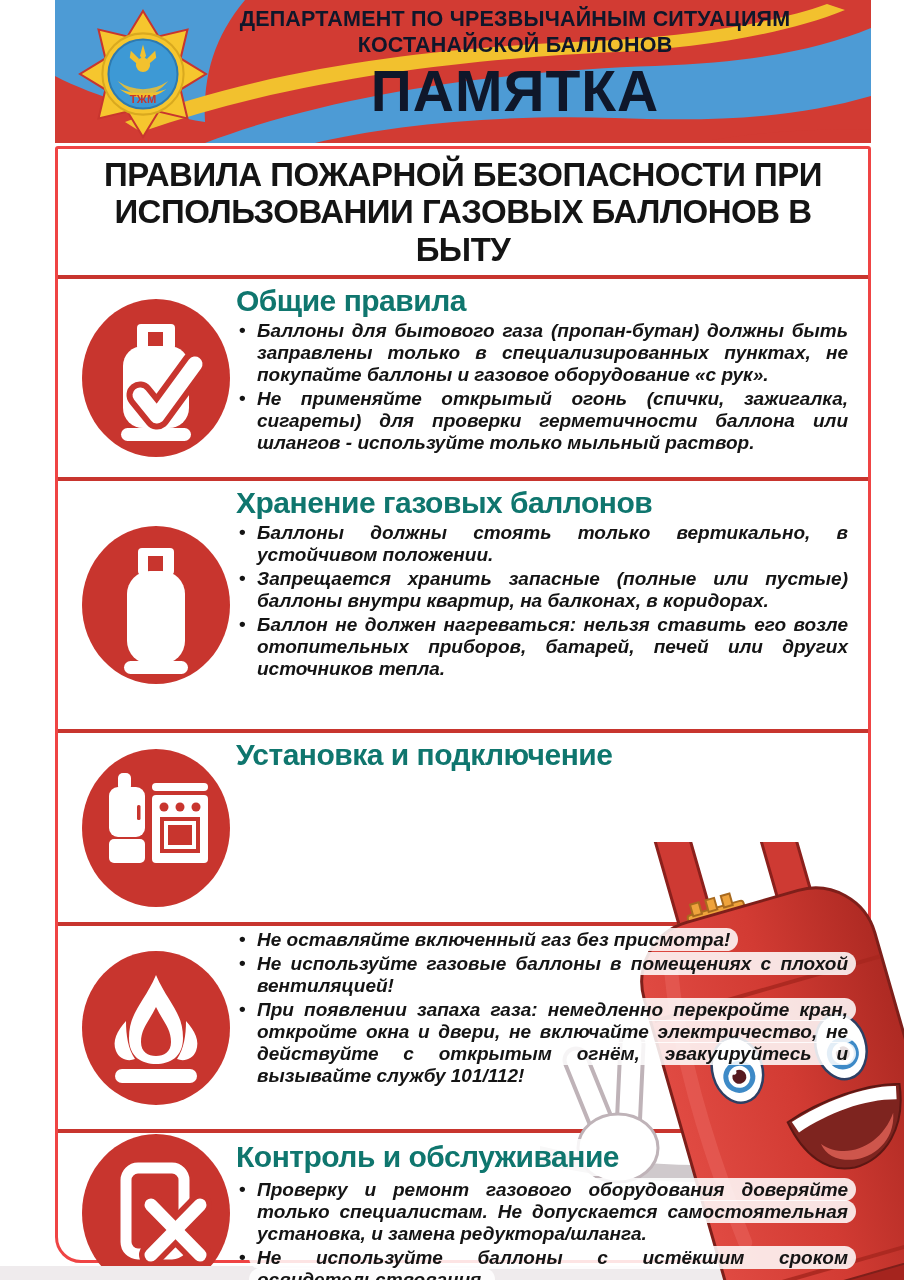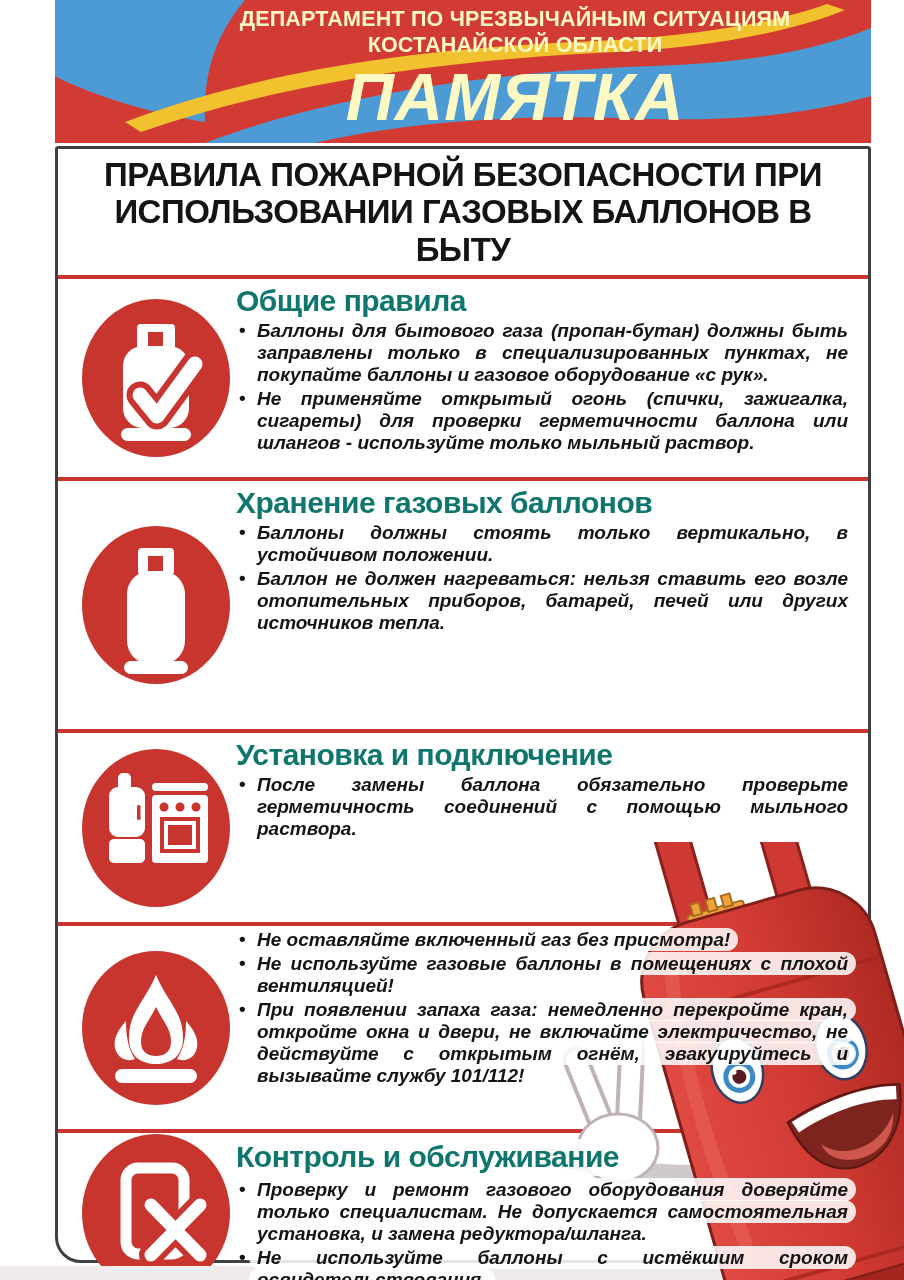--- a/index.html
+++ b/index.html
@@ -3,27 +3,27 @@
 <meta charset="utf-8">
 <style>
   html,body{margin:0;padding:0;background:#ffffff;}
   .page{position:relative;width:904px;height:1280px;overflow:hidden;background:#fff;
         font-family:"Liberation Sans",sans-serif;}
 
   
   .hdr{position:absolute;left:55px;top:0;width:816px;height:143px;overflow:hidden;background:#D23B33;}
   .hdr svg.waves{position:absolute;left:0;top:0;width:816px;height:143px;display:block;}
   .emblem{position:absolute;left:22px;top:8px;width:132px;height:132px;}
-  .hdr-text{position:absolute;left:120px;right:16px;top:7px;text-align:center;color:#fef9c3;}
+  .hdr-text{position:absolute;left:120px;right:16px;top:7px;text-align:center;color:#0f172a;}
   .org-line{font-size:21.5px;font-weight:700;line-height:1.2;letter-spacing:.2px;}
-  .memo-title{font-size:67px;font-weight:800;line-height:1;letter-spacing:1px;margin-top:4px;font-style:italic;}
+  .memo-title{font-size:57px;font-weight:800;line-height:1;letter-spacing:1px;margin-top:4px;}
 
   
   .frame{position:absolute;left:55px;top:146px;width:816px;height:1117px;box-sizing:border-box;
-         border:3px solid #404040;border-radius:3px 3px 26px 26px;background:#fff;
+         border:3px solid #ef4444;border-radius:3px 3px 26px 26px;background:#fff;
          display:flex;flex-direction:column;}
   .divider{height:4px;background:#C8352E;flex:none;}
   .block{position:relative;flex:none;box-sizing:border-box;}
   .title-block{height:126px;display:flex;align-items:center;justify-content:center;}
   .main-title{margin:0;padding:0 26px;font-size:33px;font-weight:800;letter-spacing:-.5px;
               line-height:1.14;text-align:center;color:#141414;}
 
   .s1{height:198px}.s2{height:248px}.s3{height:189px}.s4{height:203px}.s5{flex:1 1 auto;}
 
   .icon-wrap{position:absolute;left:24px;top:50%;transform:translateY(-50%);width:148px;height:158px;}
@@ -51,24 +51,40 @@
 
   <header class="hdr">
     <svg class="waves" viewBox="0 0 816 143" preserveAspectRatio="none">
       <rect x="0" y="0" width="816" height="143" fill="#D23B33"></rect>
       <path d="M0,0 L190,0 C160,36 148,74 150,122 C100,114 40,97 0,76 Z" fill="#4D9BD5"></path>
       <path d="M70,122 C240,58 420,46 560,40 C650,34 722,22 772,4 L790,10 C732,34 642,48 562,52 C432,58 252,74 86,132 Z" fill="#F2C12E"></path>
       <path d="M150,143 C300,86 480,70 600,66 C700,62 762,50 816,28 L816,96 C740,118 660,122 560,118 C440,114 330,126 260,143 Z" fill="#4D9BD5"></path>
       <path d="M640,143 C700,132 760,128 816,130 L816,143 Z" fill="#D23B33"></path>
     </svg>
 
+    <div class="emblem">
+      <svg viewBox="0 0 130 130">
+        <polygon points="65,3 80.3,28 108.8,21.2 102,49.7 127,65 102,80.3 108.8,108.8 80.3,102 65,127 49.7,102 21.2,108.8 28,80.3 3,65 28,49.7 21.2,21.2 49.7,28" fill="#F6C62E" stroke="#C8352E" stroke-width="2"></polygon>
+        <circle cx="65" cy="65" r="40" fill="#F6C62E" stroke="#D9A91F" stroke-width="2"></circle>
+        <circle cx="65" cy="65" r="34" fill="#3D99D5" stroke="#2E7AB0" stroke-width="2"></circle>
+        <g fill="#F2C12E">
+          <polygon points="65,36 68,47 65,52 62,47"></polygon>
+          <polygon points="53,42 61,50 59,55 52,49"></polygon>
+          <polygon points="77,42 69,50 71,55 78,49"></polygon>
+          <circle cx="65" cy="56" r="7"></circle>
+          <path d="M42,80 Q65,97 88,80 Q65,88 42,80 Z"></path>
+          <path d="M40,72 Q52,80 65,80 Q78,80 90,72 Q78,86 65,86 Q52,86 40,72 Z" opacity=".85"></path>
+        </g>
+        <text x="65" y="94" text-anchor="middle" font-size="11" font-weight="bold" fill="#C8352E" font-family="Liberation Sans, sans-serif">ТЖМ</text>
+      </svg>
+    </div>
 
     <div class="hdr-text">
       <div class="org-line">ДЕПАРТАМЕНТ ПО ЧРЕЗВЫЧАЙНЫМ СИТУАЦИЯМ</div>
-      <div class="org-line">КОСТАНАЙСКОЙ ОБЛАСТИ</div>
+      <div class="org-line">КОСТАНАЙСКОЙ БАЛЛОНОВ</div>
       <div class="memo-title">ПАМЯТКА</div>
     </div>
   </header>
 
   <div class="frame">
 
     <div class="block title-block">
       <h1 class="main-title">ПРАВИЛА ПОЖАРНОЙ БЕЗОПАСНОСТИ ПРИ ИСПОЛЬЗОВАНИИ ГАЗОВЫХ БАЛЛОНОВ В БЫТУ</h1>
     </div>
 
@@ -101,20 +117,21 @@
           <ellipse cx="74" cy="79" rx="74" ry="79" fill="#C8352E"></ellipse>
           <rect x="56" y="22" width="36" height="27" rx="4" fill="#fff"></rect>
           <rect x="66" y="30" width="15" height="19" fill="#C8352E"></rect>
           <rect x="45" y="45" width="58" height="93" rx="23" fill="#fff"></rect>
           <rect x="42" y="135" width="64" height="13" rx="6.5" fill="#fff"></rect>
         </svg>
       </div>
       <h2>Хранение газовых баллонов</h2>
       <ul>
         <li>Баллоны должны стоять только вертикально, в устойчивом положении.</li>
+        <li>Запрещается хранить запасные (полные или пустые) баллоны внутри квартир, на балконах, в коридорах.</li>
         <li>Баллон не должен нагреваться: нельзя ставить его возле отопительных приборов, батарей, печей или других источников тепла.</li>
       </ul>
     </section>
 
     <div class="divider"></div>
 
     <section class="block s3">
       <div class="icon-wrap">
         <svg viewBox="0 0 148 158">
           <ellipse cx="74" cy="79" rx="74" ry="79" fill="#C8352E"></ellipse>
@@ -126,21 +143,20 @@
           <rect x="70" y="46" width="56" height="68" rx="4" fill="#fff"></rect>
           <circle cx="82" cy="58" r="4.5" fill="#C8352E"></circle>
           <circle cx="98" cy="58" r="4.5" fill="#C8352E"></circle>
           <circle cx="114" cy="58" r="4.5" fill="#C8352E"></circle>
           <rect x="78" y="68" width="40" height="36" fill="#C8352E"></rect>
           <rect x="84" y="74" width="28" height="24" fill="none" stroke="#fff" stroke-width="4"></rect>
         </svg>
       </div>
       <h2>Установка и подключение</h2>
       <ul>
-        <li>После замены баллона обязательно проверьте герметичность соединений с помощью мыльного раствора.</li>
       </ul>
     </section>
 
     <div class="divider"></div>
 
     <section class="block s4">
       <div class="icon-wrap">
         <svg viewBox="0 0 148 158">
           <ellipse cx="74" cy="79" rx="74" ry="77" fill="#C8352E"></ellipse>
           <path d="M74,26 C62,54 47,63 47,89 C47,108 60,115 74,115 C88,115 101,108 101,89 C101,63 86,54 74,26 Z" fill="#fff"></path>

